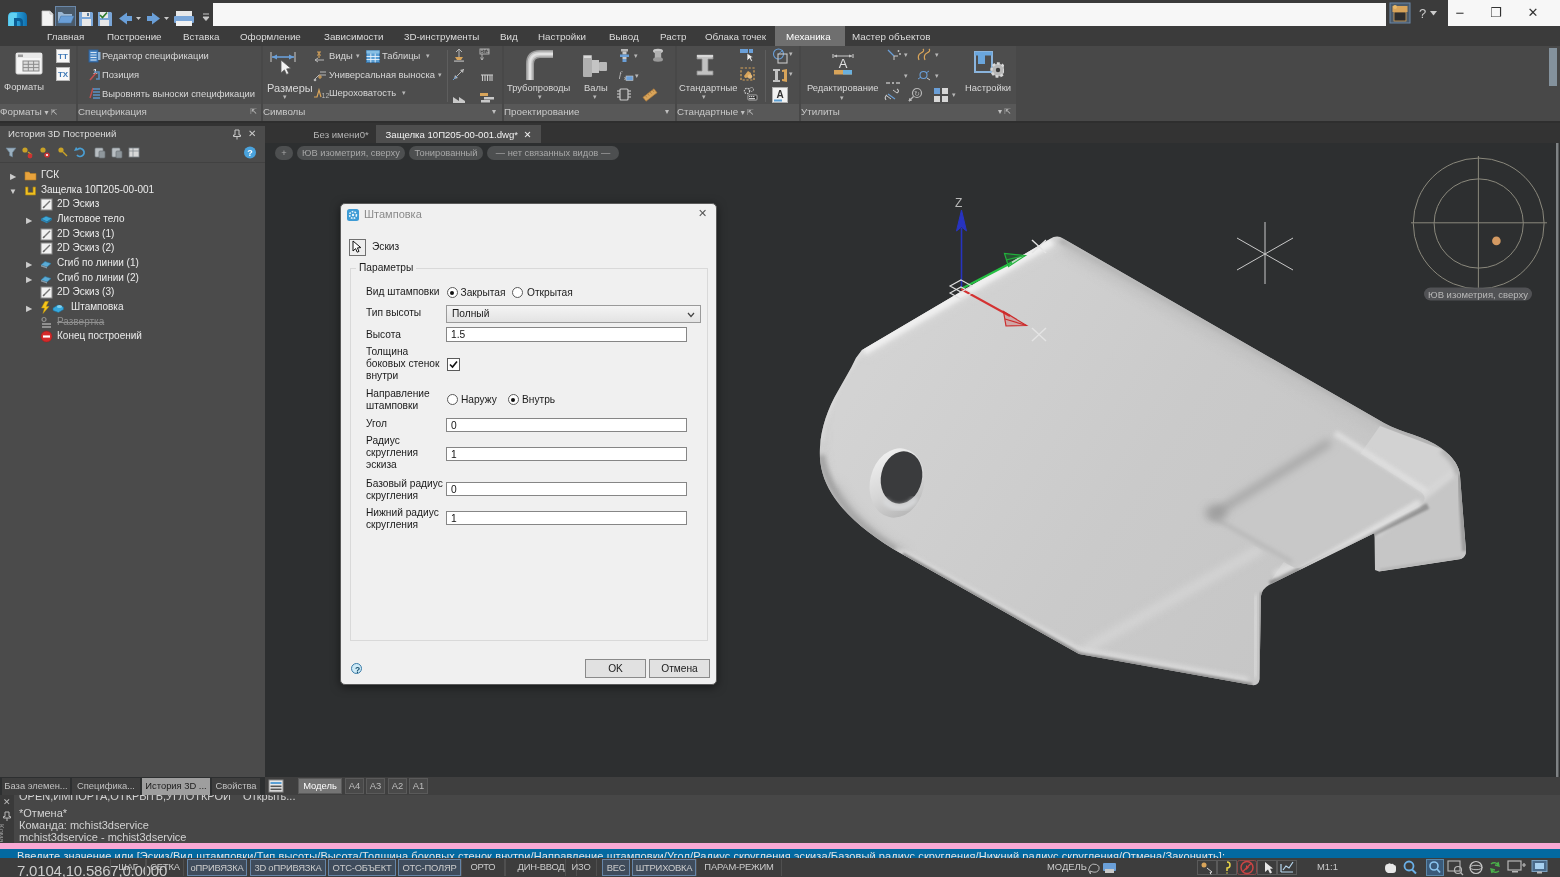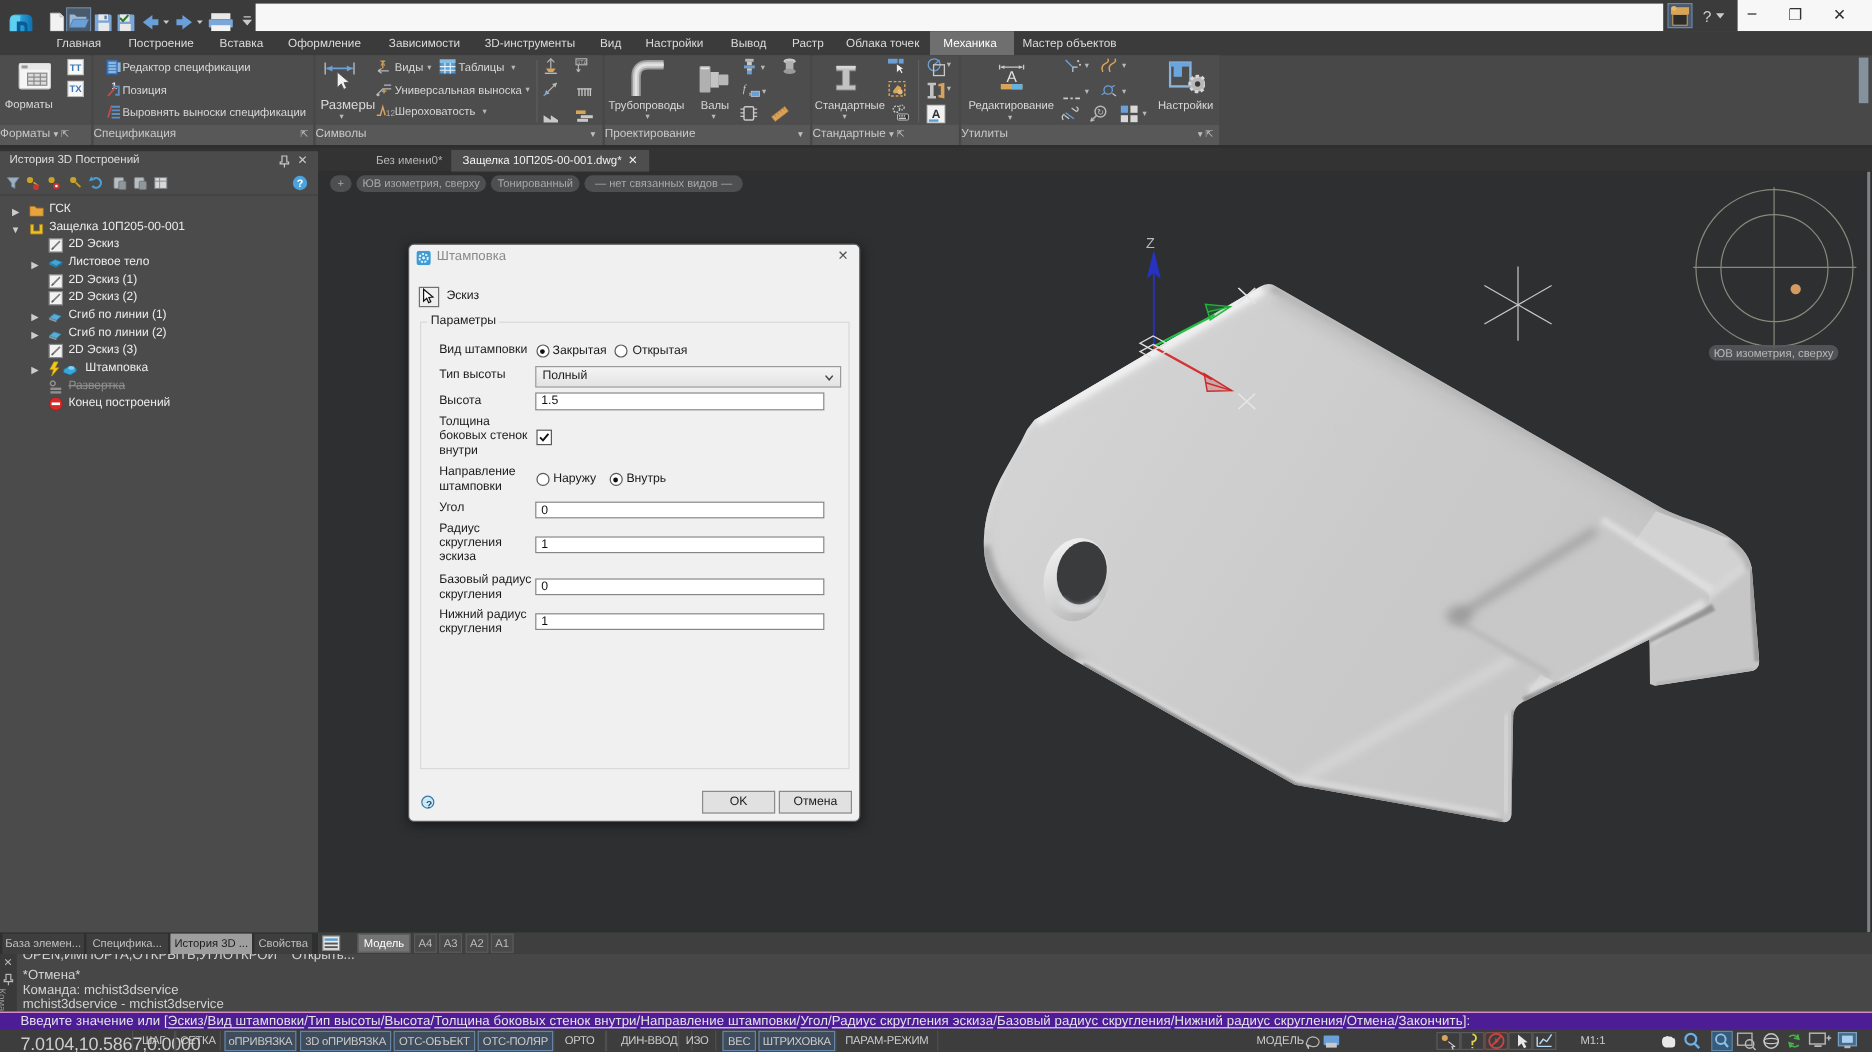--- a/index.html
+++ b/index.html
@@ -50,21 +50,21 @@
 
 
 #sheetbar { left:265px; top:777px; width:1295px; height:18px; background:#3f3f3f; }
 .sheettab { position:absolute; top:1px; height:16px; background:#494949; border:1px solid #5a5a5a; color:#bdbdbd; font-size:9.4px; text-align:center; line-height:14px; }
 .sheettab.active { background:#747474; color:#ffffff; }
 
 
 #cmdarea { left:0; top:795px; width:1560px; height:63px; background:#474747; overflow:hidden; }
 #cmdstrip { left:0; top:0; width:14px; height:63px; background:#3a3a3a; color:#bbbbbb; }
 .cmdline { position:absolute; left:19px; font-size:11px; color:#d2d2d2; white-space:nowrap; }
-#cmdprompt { left:0px; top:48px; width:1560px; height:15px; background:#4c1d95; border-top:1px solid #f9a8d4; }
+#cmdprompt { left:0px; top:48px; width:1560px; height:15px; background:#0369a1; border-top:6px solid #f9a8d4; }
 #cmdprompt span { position:absolute; left:17px; top:1px; font-size:11px; color:#e3e3e3; white-space:nowrap; letter-spacing:0.1px; }
 #cmdprompt u { text-underline-offset:2px; }
 
 
 #statusbar { left:0; top:858px; width:1560px; height:19px; background:#3d3d3d; font-size:9.4px; color:#cccccc; }
 .sbtn { position:absolute; top:1px; height:17px; text-align:center; line-height:16px; white-space:nowrap; overflow:hidden; letter-spacing:-0.2px; border-left:1px solid #4f4f4f; border-right:1px solid #4f4f4f; }
 .sbtn.on { background:#3f4c5c; border:1px solid #6585a8; }
 .stext { position:absolute; white-space:nowrap; }
 
 #dialog { left:340px; top:203px; width:377px; height:482px; background:#f0f0f0; border:1px solid #5a5a5a; border-radius:5px; box-shadow:0 2px 10px rgba(0,0,0,0.5); font-size:10.2px; color:#1a1a1a; }

